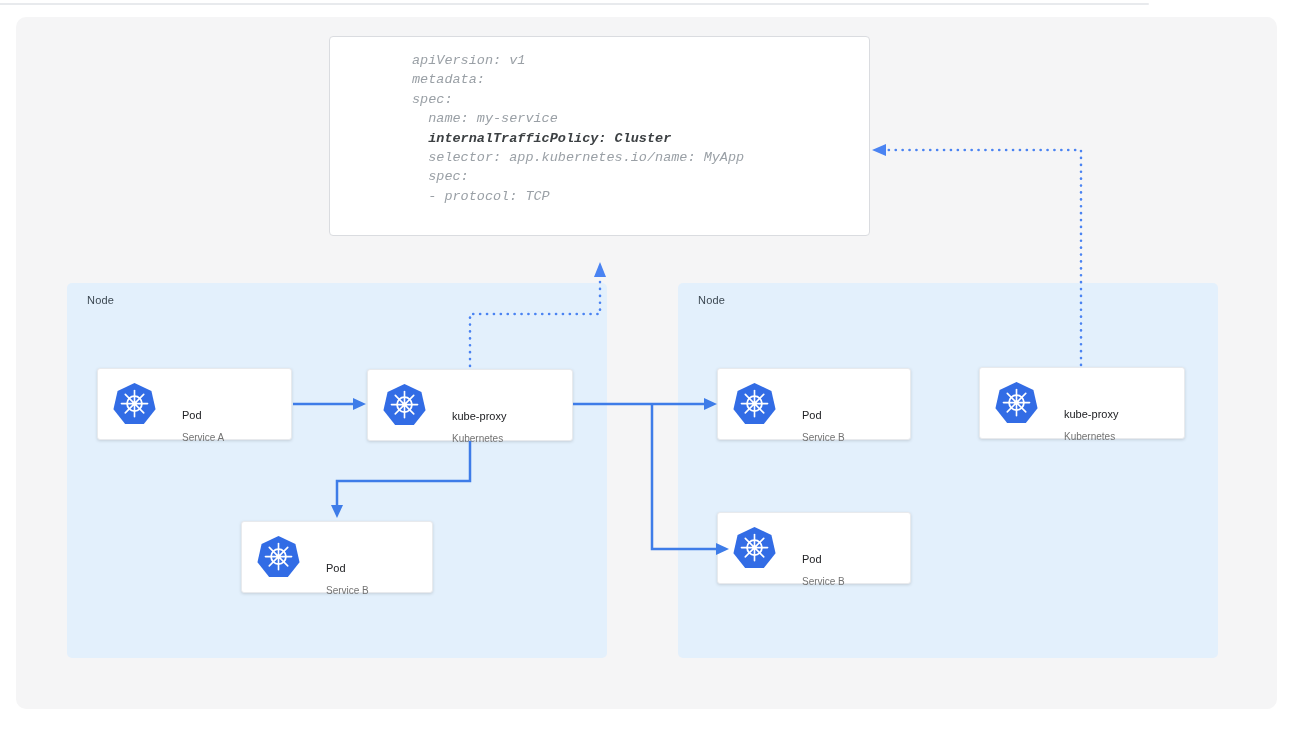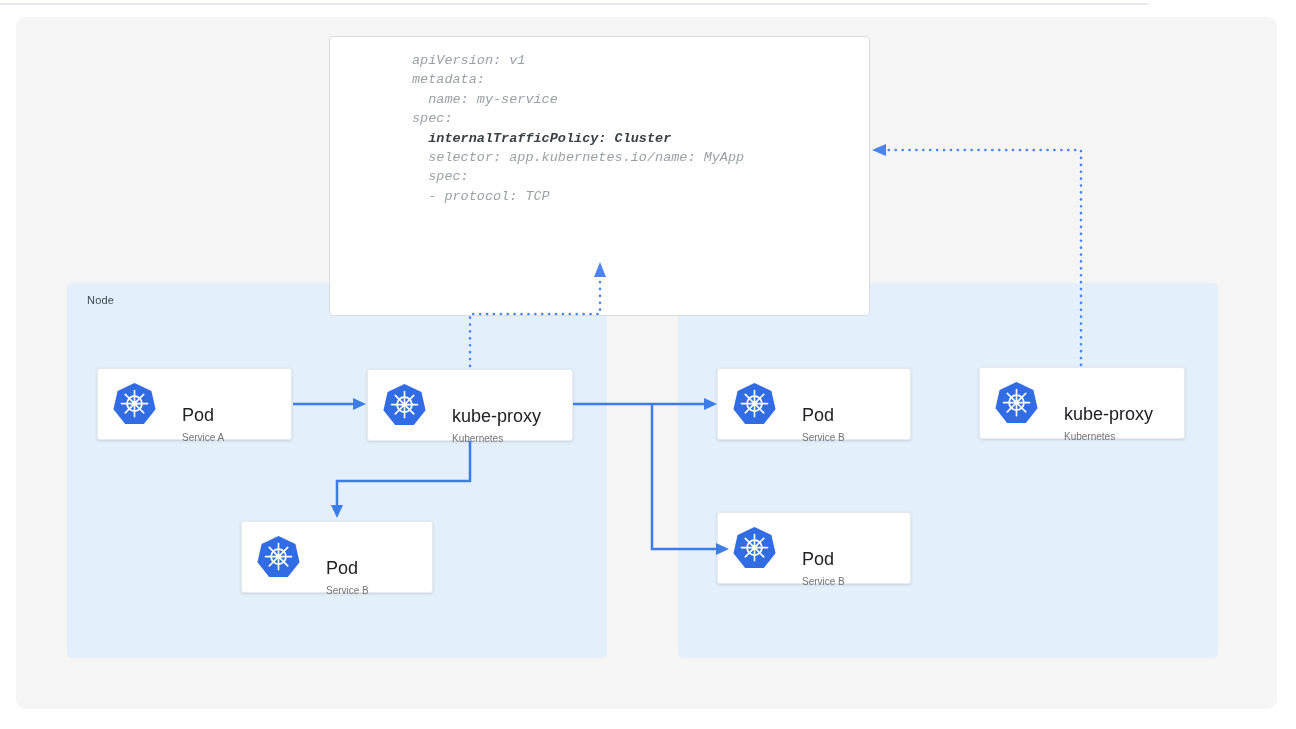--- a/index.html
+++ b/index.html
@@ -17,39 +17,39 @@
   }
   .node{
     position:absolute;width:540px;height:375px;background:#e3f0fc;border-radius:5px;
   }
   .node-left{left:67px;top:283px;}
   .node-right{left:678px;top:283px;}
   .node-label{
     position:absolute;left:20px;top:11px;font-size:11px;color:#3c4852;letter-spacing:.2px;
   }
   .yaml-card{
-    position:absolute;left:329px;top:36px;width:541px;height:280px;
+    position:absolute;left:329px;top:36px;width:541px;height:200px;
     background:#ffffff;border:1px solid #dadce0;border-radius:4px;box-sizing:border-box;
   }
   .yaml-code{
     position:absolute;left:82px;top:14px;
     font-family:"Liberation Mono","DejaVu Sans Mono",monospace;
     font-style:italic;font-size:13.5px;line-height:19.4px;color:#9aa0a6;
   }
   .code-line{white-space:pre;}
   .code-bold{font-weight:bold;color:#3c4043;}
   .entity{
     position:absolute;height:72px;background:#ffffff;border:1px solid #e8eaed;
     border-radius:3px;box-sizing:border-box;
     box-shadow:0 1px 3px rgba(60,64,67,.18);
     display:flex;align-items:center;padding-left:14px;
   }
   .entity .k8s{width:45px;height:45px;flex:0 0 45px;}
   .entity .txt{margin-left:25px;display:flex;flex-direction:column;}
-  .entity .title{font-size:18px;line-height:24px;color:#202124;margin-top:44px;}
+  .entity .title{font-size:11px;line-height:24px;color:#202124;margin-top:44px;}
   .entity .subtitle{font-size:10px;line-height:22px;color:#737373;}
   .e-l-poda{left:97px;top:368px;width:195px;}
   .e-l-kp  {left:367px;top:369px;width:206px;}
   .e-l-podb{left:241px;top:521px;width:192px;}
   .e-r-podb1{left:717px;top:368px;width:194px;}
   .e-r-podb2{left:717px;top:512px;width:194px;}
   .e-r-kp  {left:979px;top:367px;width:206px;}
   .overlay{
     position:absolute;left:0;top:0;width:1296px;height:729px;pointer-events:none;
   }
@@ -91,22 +91,22 @@
   </div>
 
   <div class="node node-right">
     <div class="node-label">Node</div>
   </div>
 
   <div class="yaml-card">
     <div class="yaml-code">
         <div class="code-line"><span>apiVersion: v1</span></div>
         <div class="code-line"><span>metadata:</span></div>
+        <div class="code-line"><span>spec:</span></div>
         <div class="code-line"><span>  name: my-service</span></div>
-        <div class="code-line"><span>spec:</span></div>
         <div class="code-line"><span>  </span><span class="code-bold">internalTrafficPolicy: Cluster</span></div>
         <div class="code-line"><span>  selector: app.kubernetes.io/name: MyApp</span></div>
         <div class="code-line"><span>  spec:</span></div>
         <div class="code-line"><span>  - protocol: TCP</span></div>
       </div>
   </div>
 
   <div class="entity e-l-poda">
     <svg class="k8s">
         <use href="#k8s-logo"></use>

